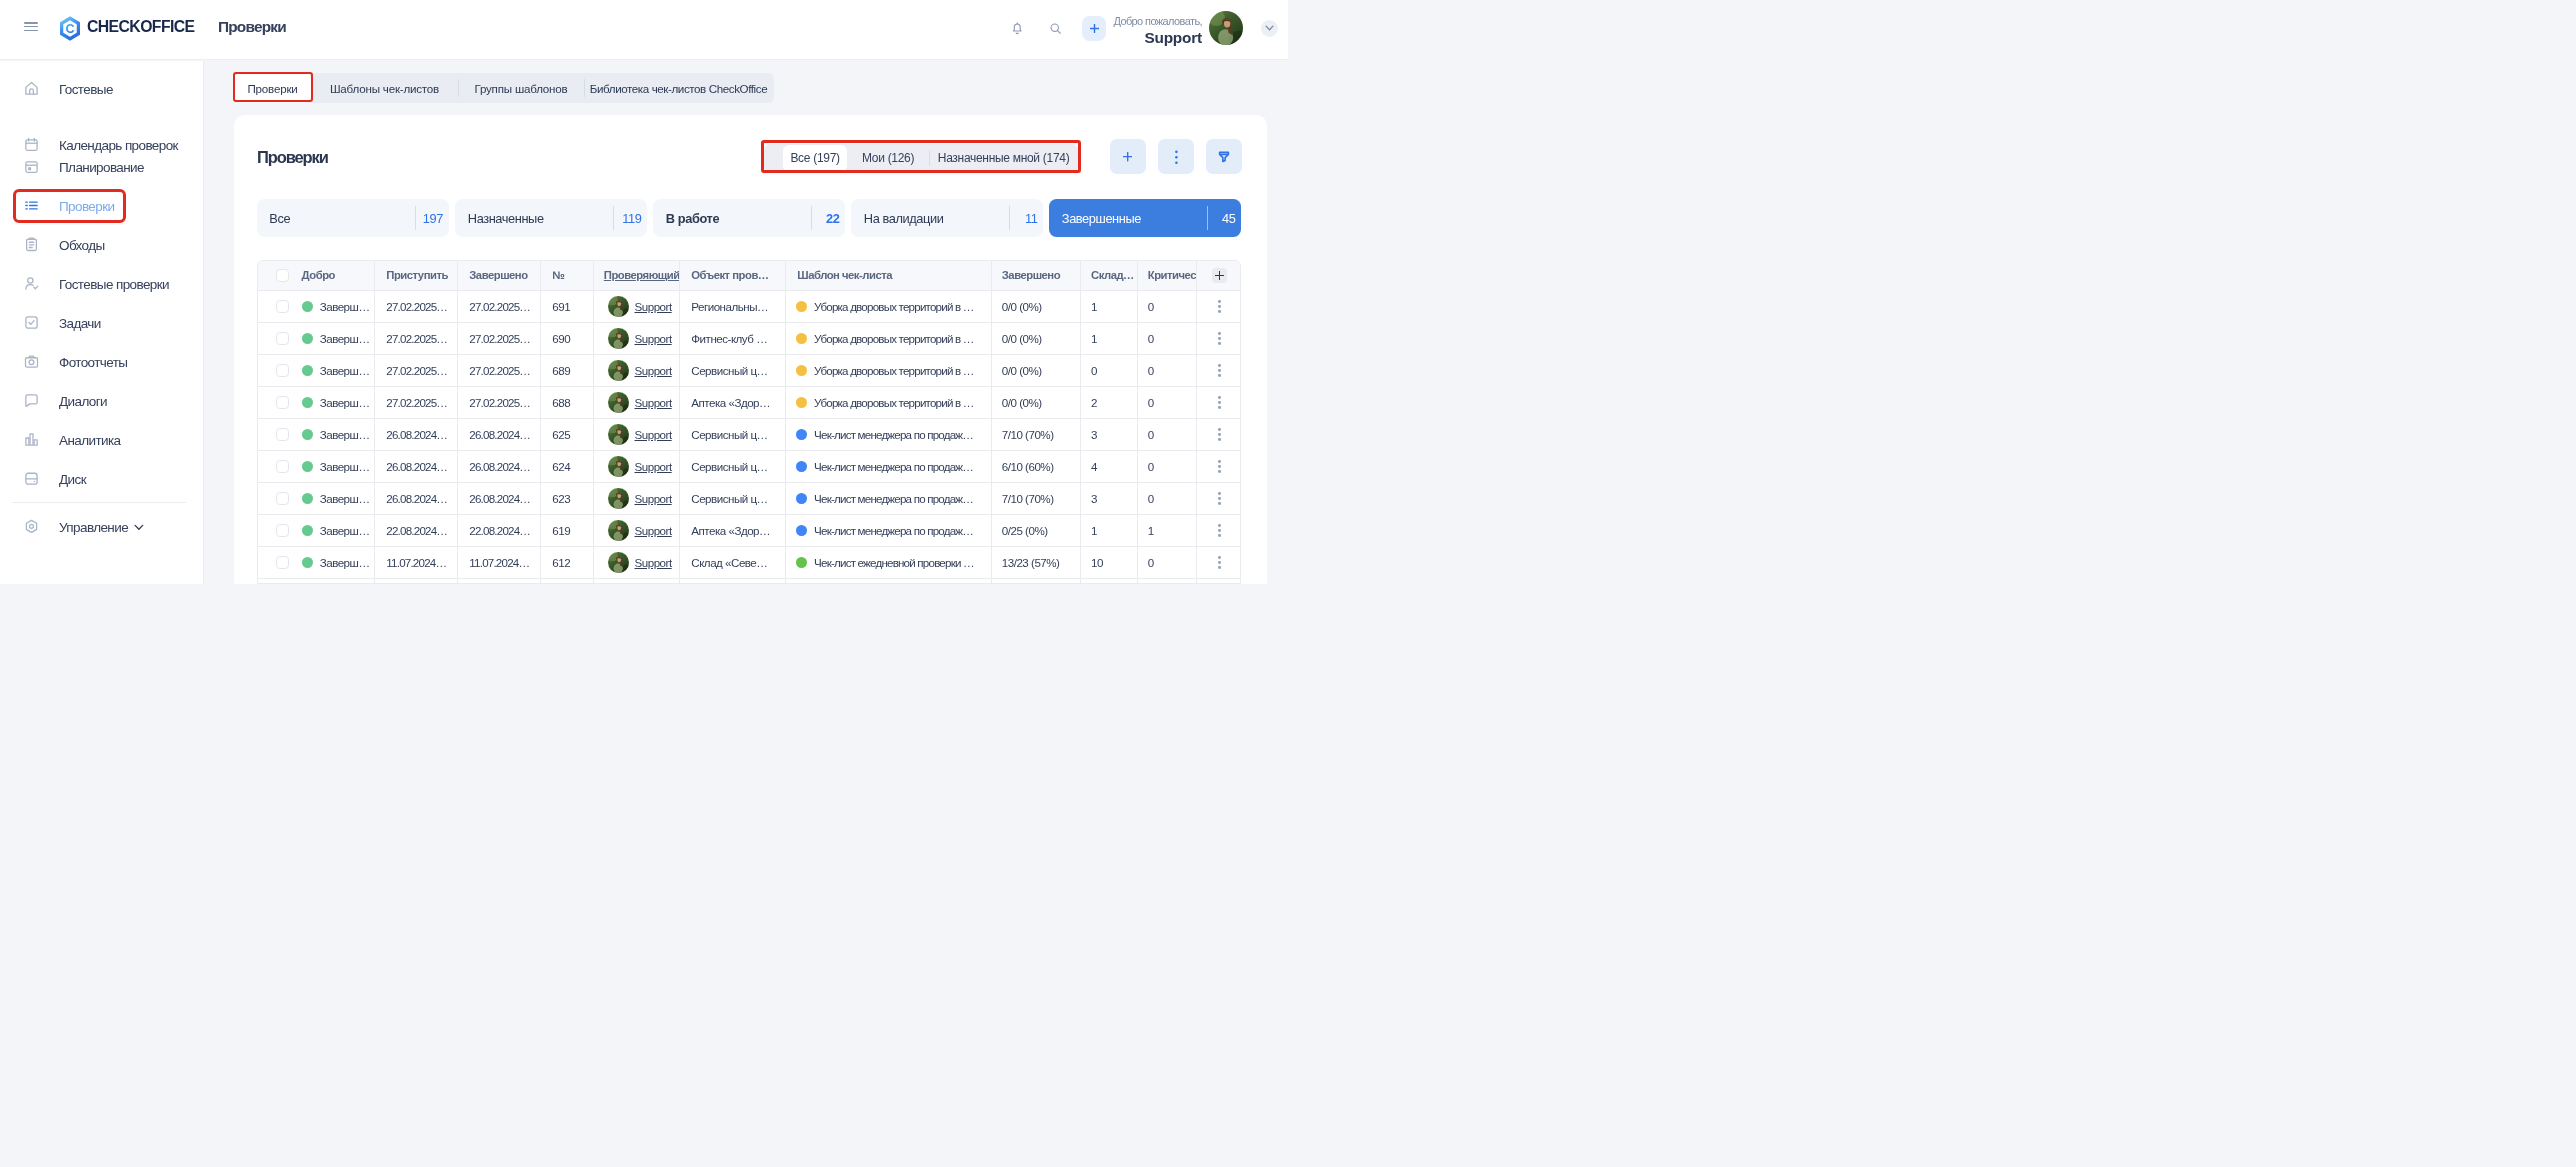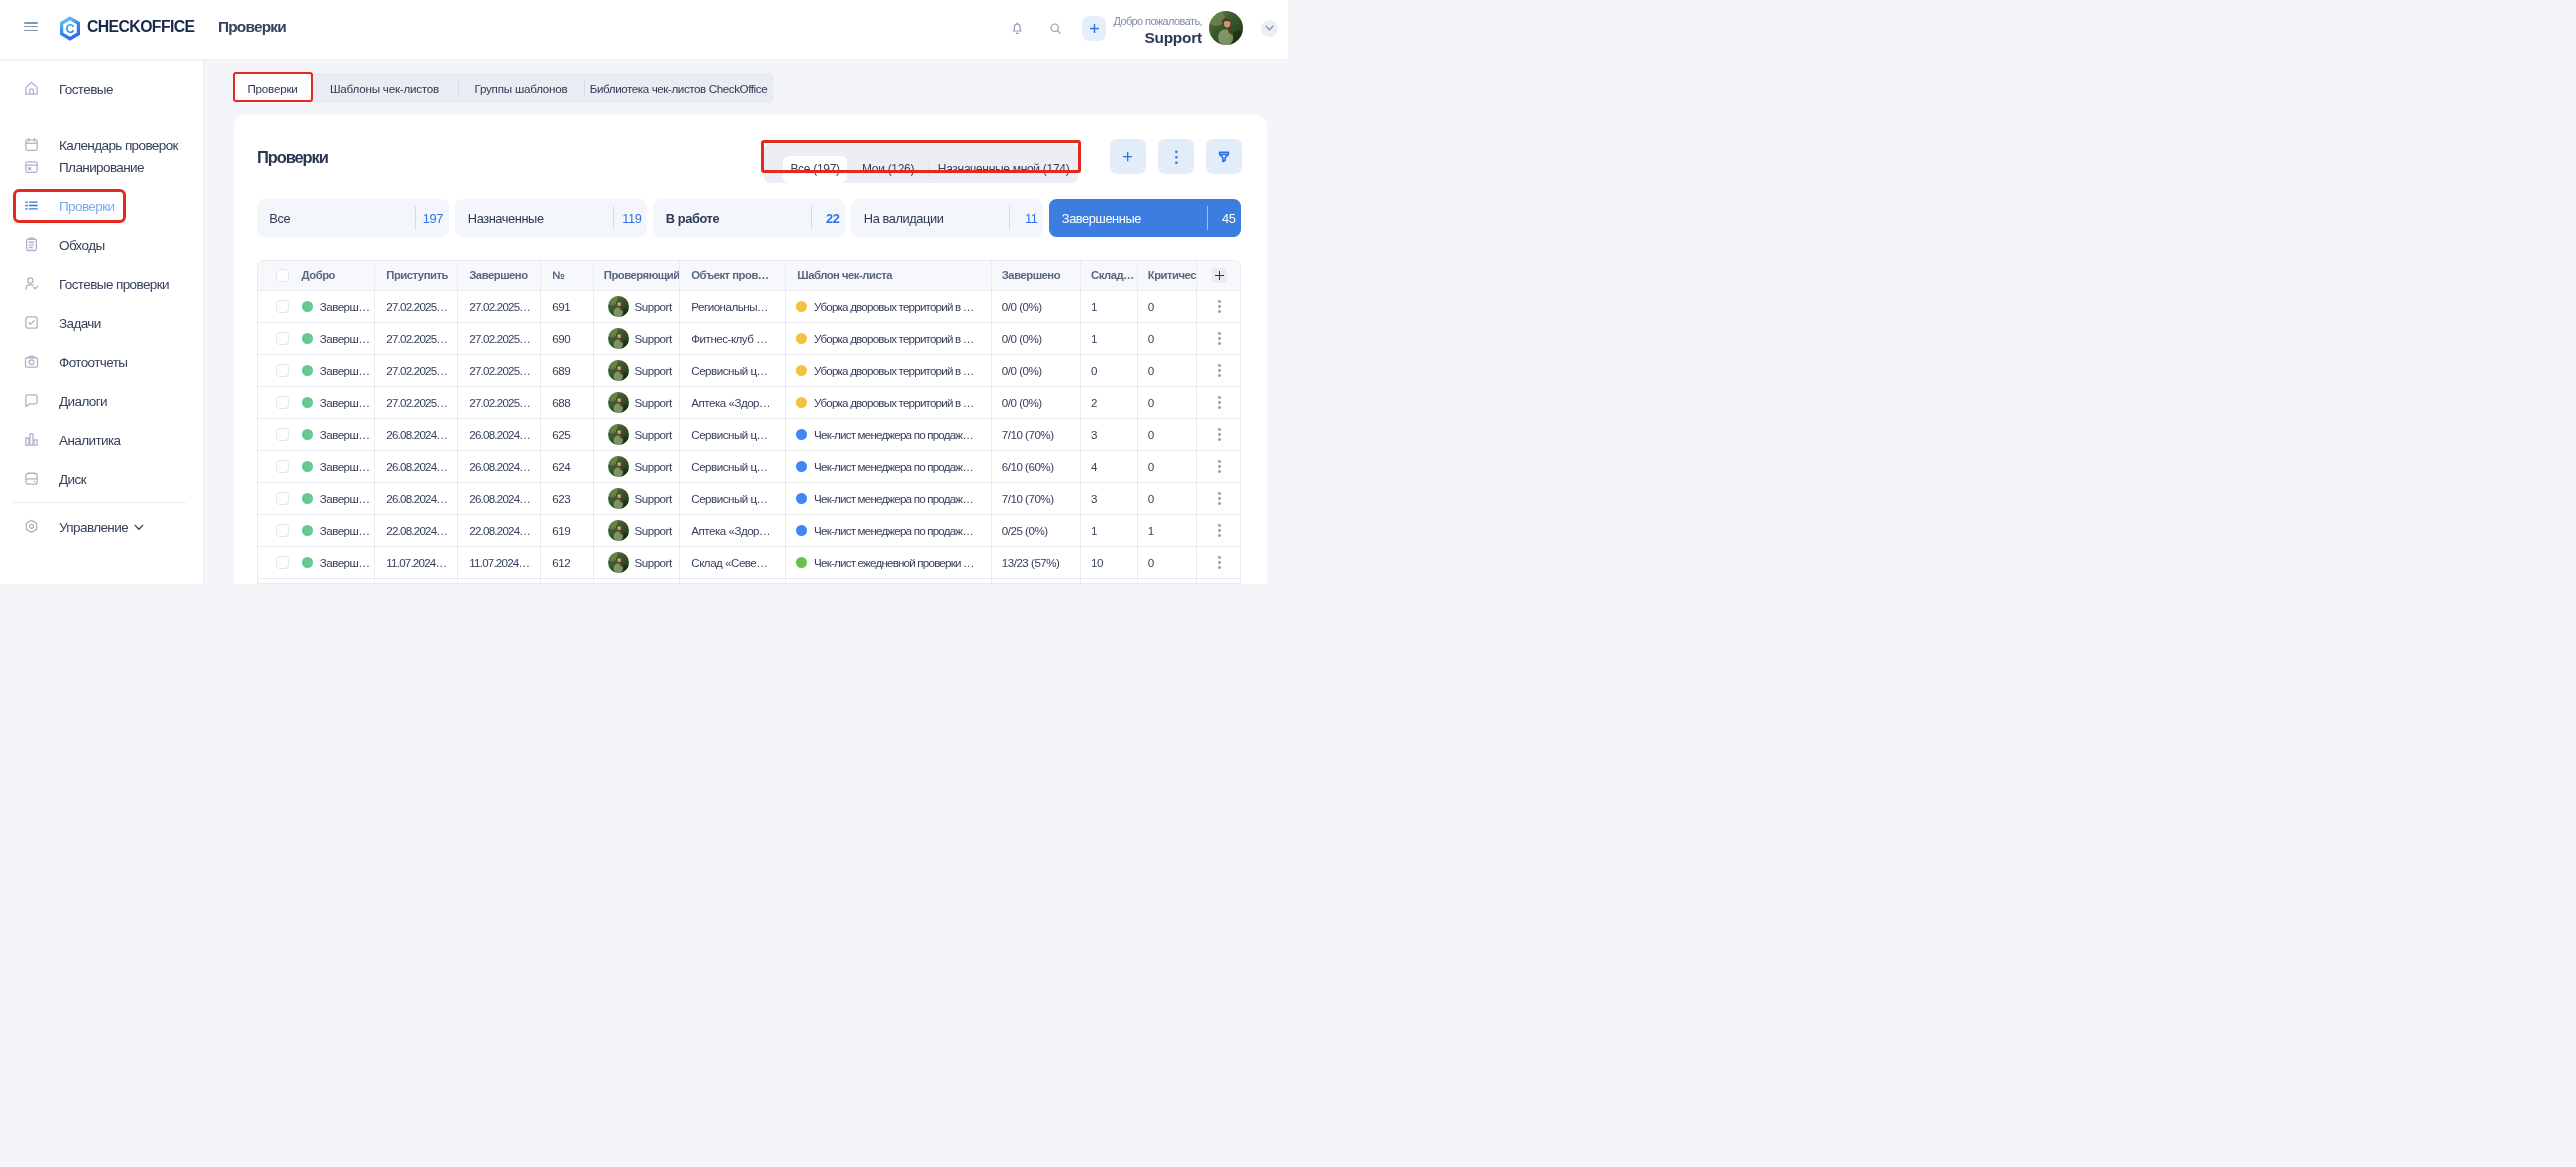--- a/index.html
+++ b/index.html
@@ -38,21 +38,21 @@
 
 
 #tabsbar { position:absolute; left:234px; top:73px; width:540px; height:30px; background:#e9ecf2; border-radius:6px; display:flex; z-index:1;}
 .tab { height:30px; display:flex; align-items:center; justify-content:center; font-size:11.6px; letter-spacing:-0.2px; color:#2d3a55; position:relative; white-space:nowrap;}
 .tab.active { background:#fff; border-radius:6px; }
 .tab .tdiv { position:absolute; left:0; top:6px; height:18px; width:0.8px; background:#d8dce4; }
 
 
 #card { position:absolute; left:234px; top:115px; width:1033px; height:480px; background:#fff; border-radius:10.5px; }
 #cardtitle { position:absolute; left:23px; top:33px; font-size:16.5px; font-weight:700; letter-spacing:-1.1px; color:#2b3650; }
-#seg { position:absolute; left:530px; top:28.5px; width:314px; height:39px; background:#eceef3; border-radius:6px; display:flex; align-items:flex-end;padding-left:19px; }
+#seg { position:absolute; left:530px; top:28.5px; width:314px; height:28px; background:#eceef3; border-radius:6px; display:flex; align-items:flex-end;padding-left:19px; }
 .segit { height:27px; display:flex; align-items:center; justify-content:center; font-size:12px; letter-spacing:-0.3px; color:#36415c; position:relative; white-space:nowrap;}
 .segit.active { background:#fff; border-radius:6px; }
 .segit .sdiv { position:absolute; left:0; top:6px; height:15px; width:0.8px; background:#d8dce4; }
 .cbtn { position:absolute; top:24.4px; width:36px; height:35px; background:#e3edfa; border-radius:6.8px; }
 
 
 .chip { position:absolute; top:84px; width:192px; height:38px; background:#f3f6fb; border-radius:7.5px; font-size:12.8px; letter-spacing:-0.4px; }
 .chip .cl { position:absolute; left:12.8px; top:50%; transform:translateY(-50%); color:#2e3a54; }
 .chip .cn { position:absolute; right:5.6px; top:50%; transform:translateY(-50%); color:#2f72e8; }
 .chip .cd { position:absolute; right:33px; top:7.4px; height:23.6px; width:0.9px; background:#d8dce3; }
@@ -66,21 +66,21 @@
 #thead { display:flex; width:983px; height:30px; border-bottom:0.8px solid #e9ebef; background:#f7f8fb; }
 #thead .tc { font-weight:700; color:#5a6780; font-size:11.3px; letter-spacing:-0.5px; }
 .tc { height:100%; border-right:0.8px solid #e9ebef; display:block; line-height:31.5px; padding-left:11.3px; font-size:11.6px; letter-spacing:-0.5px; white-space:nowrap; overflow:hidden; position:relative; flex:none;}
 .tcf { display:flex !important; align-items:center; line-height:normal; }
 #thead .tc { line-height:29px; }
 .tc:last-child { border-right:none; }
 .c1 { width:117px; padding-left:18px; }
 .c2 { width:83px; letter-spacing:-0.8px; }
 .c3 { width:83px; letter-spacing:-0.8px; }
 .c4 { width:53px; }
-.c5 { width:86px; padding-left:13.5px;}
+.c5 { width:86px; padding-left:13.5px;text-decoration:underline;}
 .c6 { width:106px; }
 .c7 { width:206px; }
 .c8 { width:89px; padding-left:9.8px;}
 .c9 { width:57px; padding-left:10px;}
 .c10 { width:59px; padding-left:9.8px;}
 .c11 { width:45px; padding-left:0; justify-content:center;}
 .cb { width:12.8px; height:12.8px; border:0.8px solid #e3e6eb; border-radius:3.8px; background:#fff; flex:none;}
 .dot15 { width:11.3px; height:11.3px; border-radius:50%; background:#68c98e; margin-left:12.8px; margin-right:6.8px; flex:none;}
 .dot14 { width:11px; height:11px; border-radius:50%; margin-right:7.1px; flex:none;}
 .y { background:#f3c03f; } .b { background:#4285f4; } .g { background:#66c24a; }

